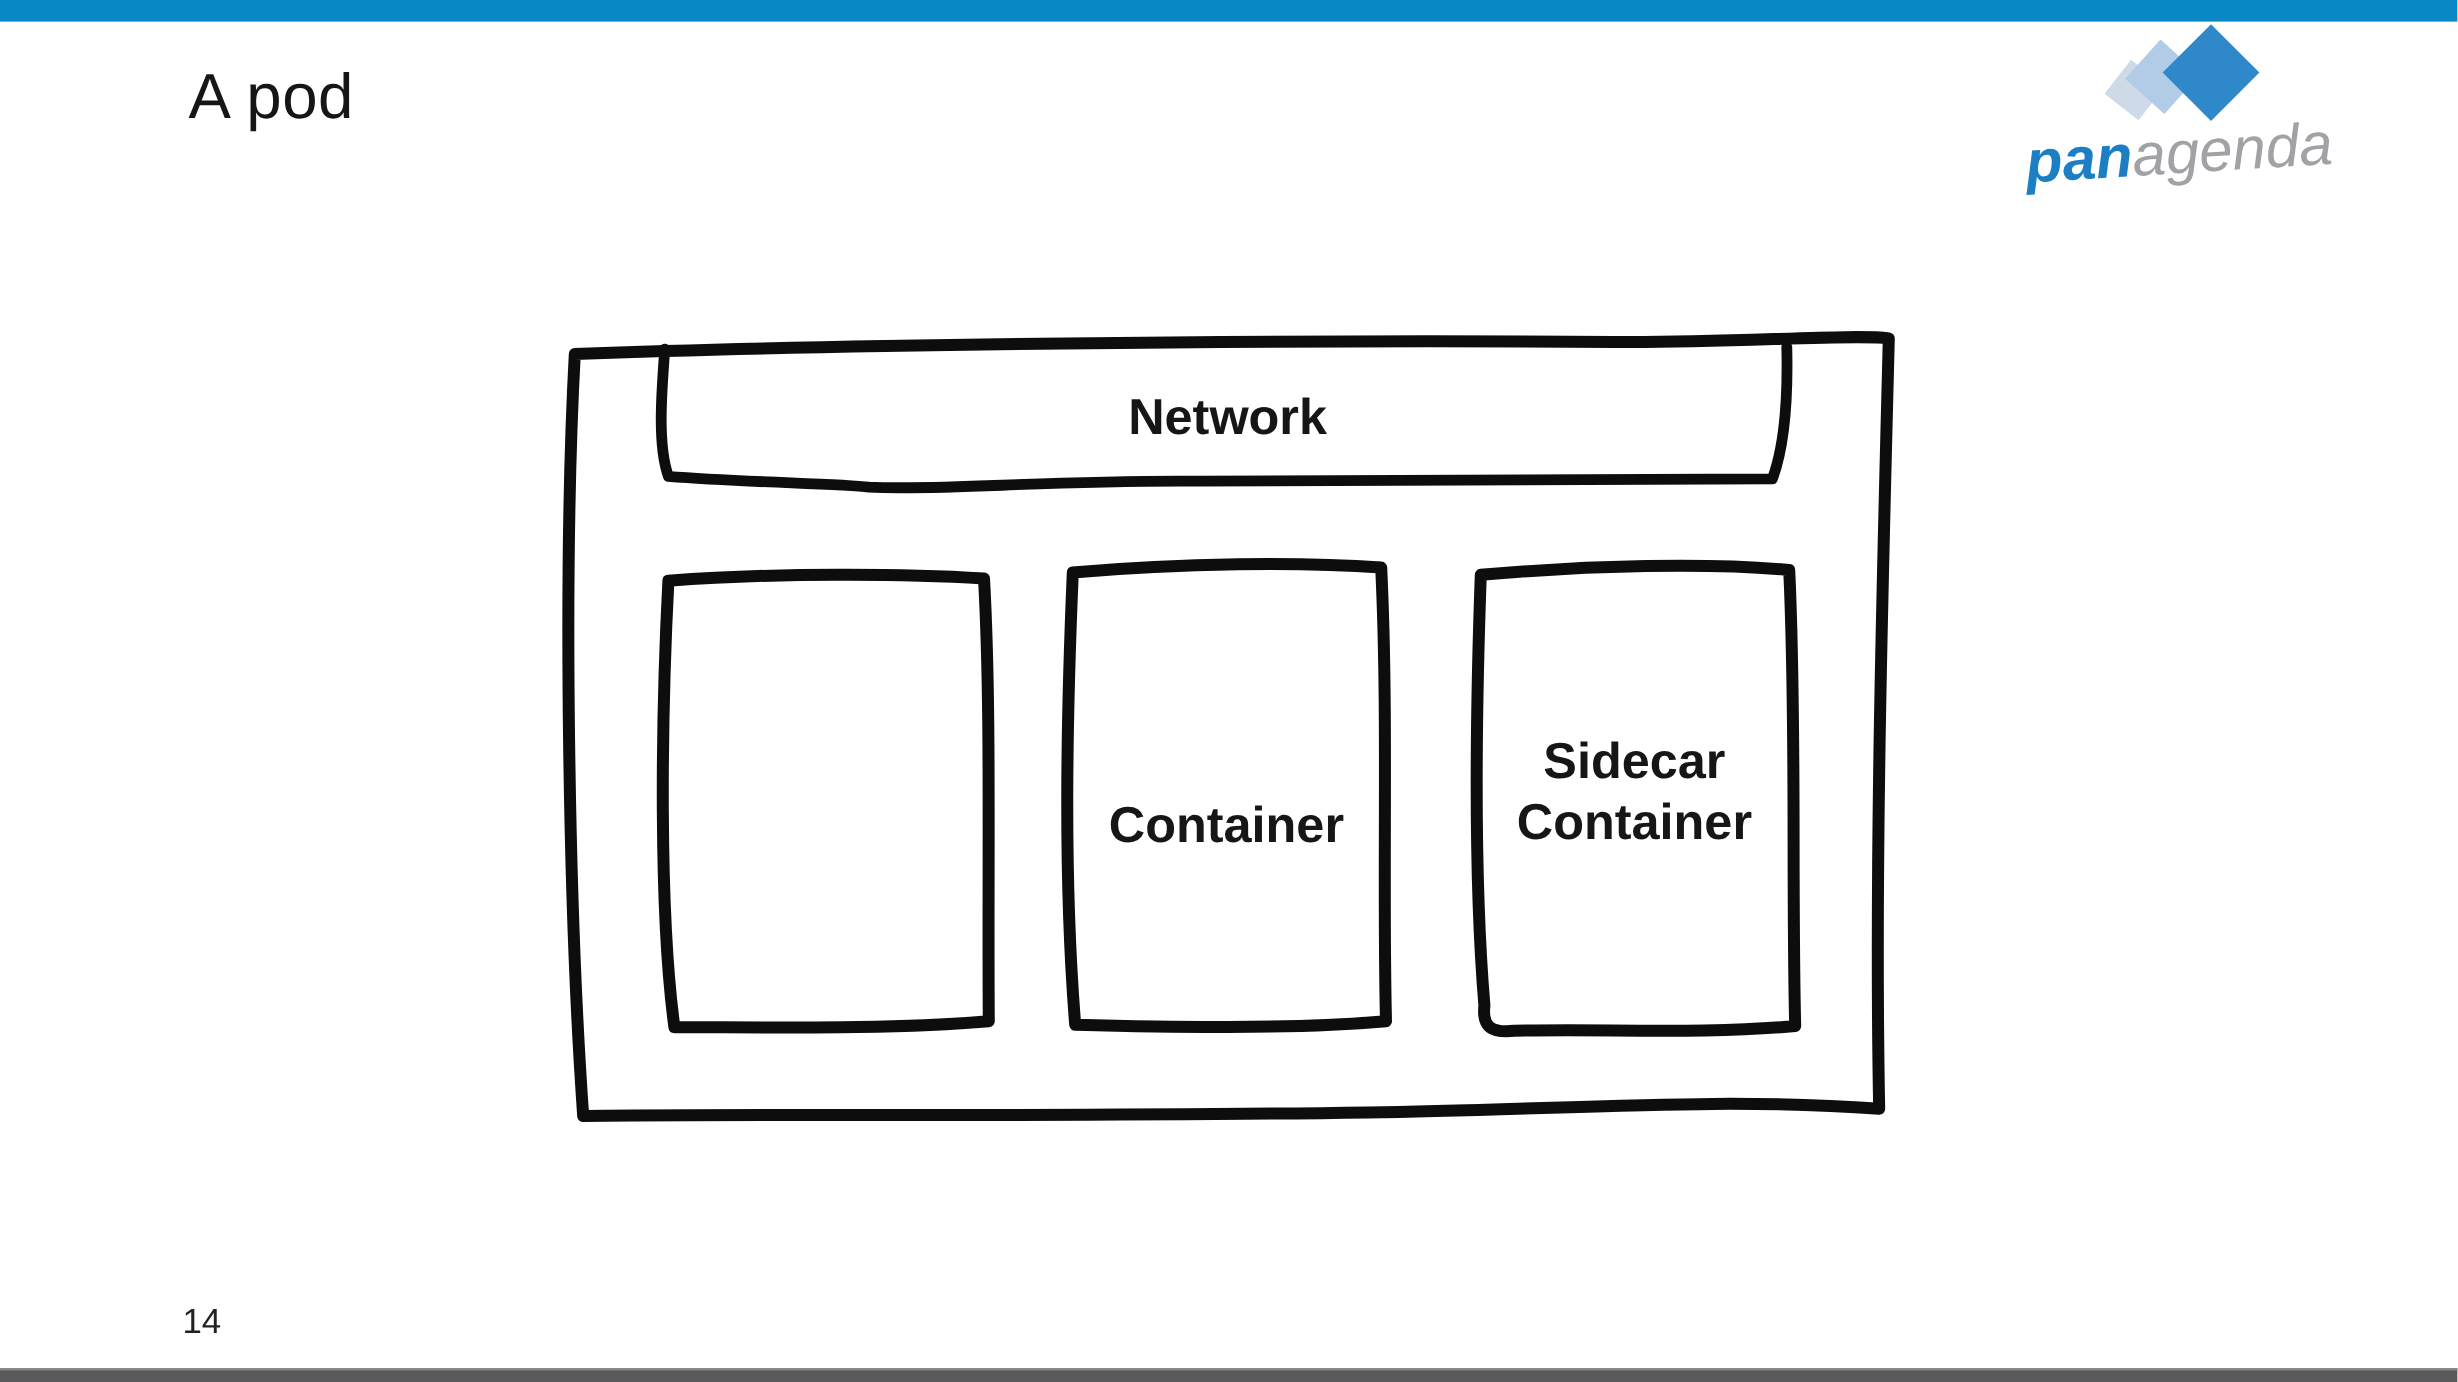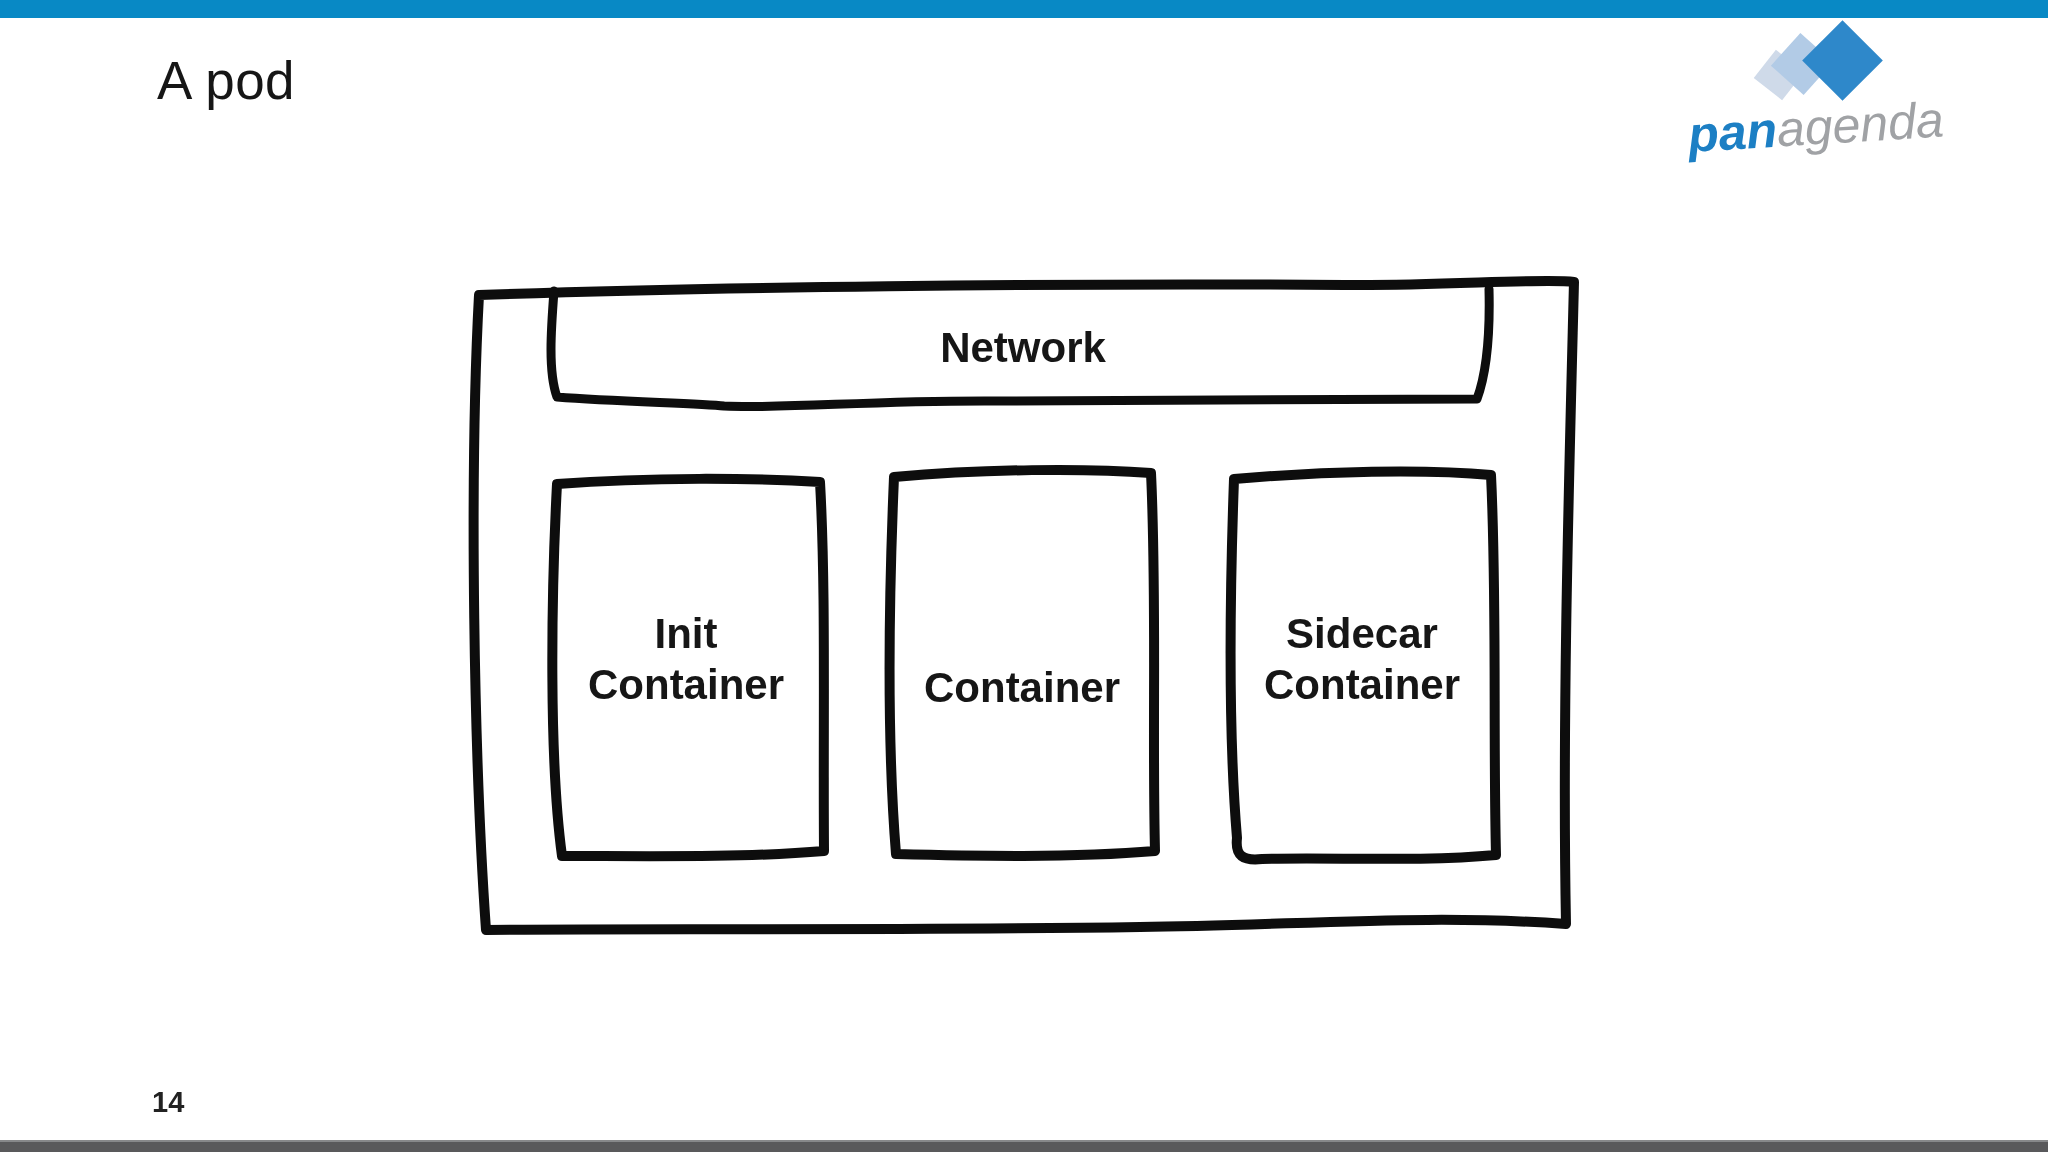--- a/index.html
+++ b/index.html
@@ -38,21 +38,21 @@
   .title {
     position: absolute; left: 157px; top: 50px;
     font-size: 53px; font-weight: 400;
     color: var(--text-black);
     letter-spacing: 0.5px;
     white-space: nowrap;
   }
 
   .page-number {
     position: absolute; left: 152px; top: 1086px;
-    font-size: 29px; font-weight: 700;
+    font-size: 29px; font-weight: 400;
     color: #222222;
   }
 
   
   .logo { position: absolute; left: 1680px; top: 20px; width: 360px; height: 130px; }
   .logo-mark { position: absolute; left: 72px; top: 8px; width: 150px; height: 105px; }
   .diamond { position: absolute; }
   .diamond.back  { left: 9px;  top: 29px; width: 36px; height: 36px; background: var(--diamond-back); transform: rotate(38deg); }
   .diamond.mid   { left: 28px; top: 14px; width: 44px; height: 44px; background: var(--diamond-mid);  transform: rotate(42deg); }
   .diamond.main  { left: 62px; top: 4px;  width: 57px; height: 57px; background: var(--diamond-main); transform: rotate(45deg); }
@@ -136,21 +136,20 @@
 
     <path stroke-width="10" d="M 1234 479
          C 1325 471, 1425 469, 1491 475
          C 1497 600, 1493 735, 1496 855
          C 1420 862, 1330 857, 1262 859
          C 1243 861, 1235 856, 1237 838
          C 1228 730, 1230 590, 1234 479 Z"></path>
   </svg>
 
   <div class="label network-label">Network</div>
-  <div class="label init-label">Init Container</div>
   <div class="label sidecar-label">Sidecar Container</div>
   <div class="label mid-label">Container</div>
 
   <div class="page-number">14</div>
 
   <div class="bottom-bar"></div>
 
 </div>
 
 </body></html>

